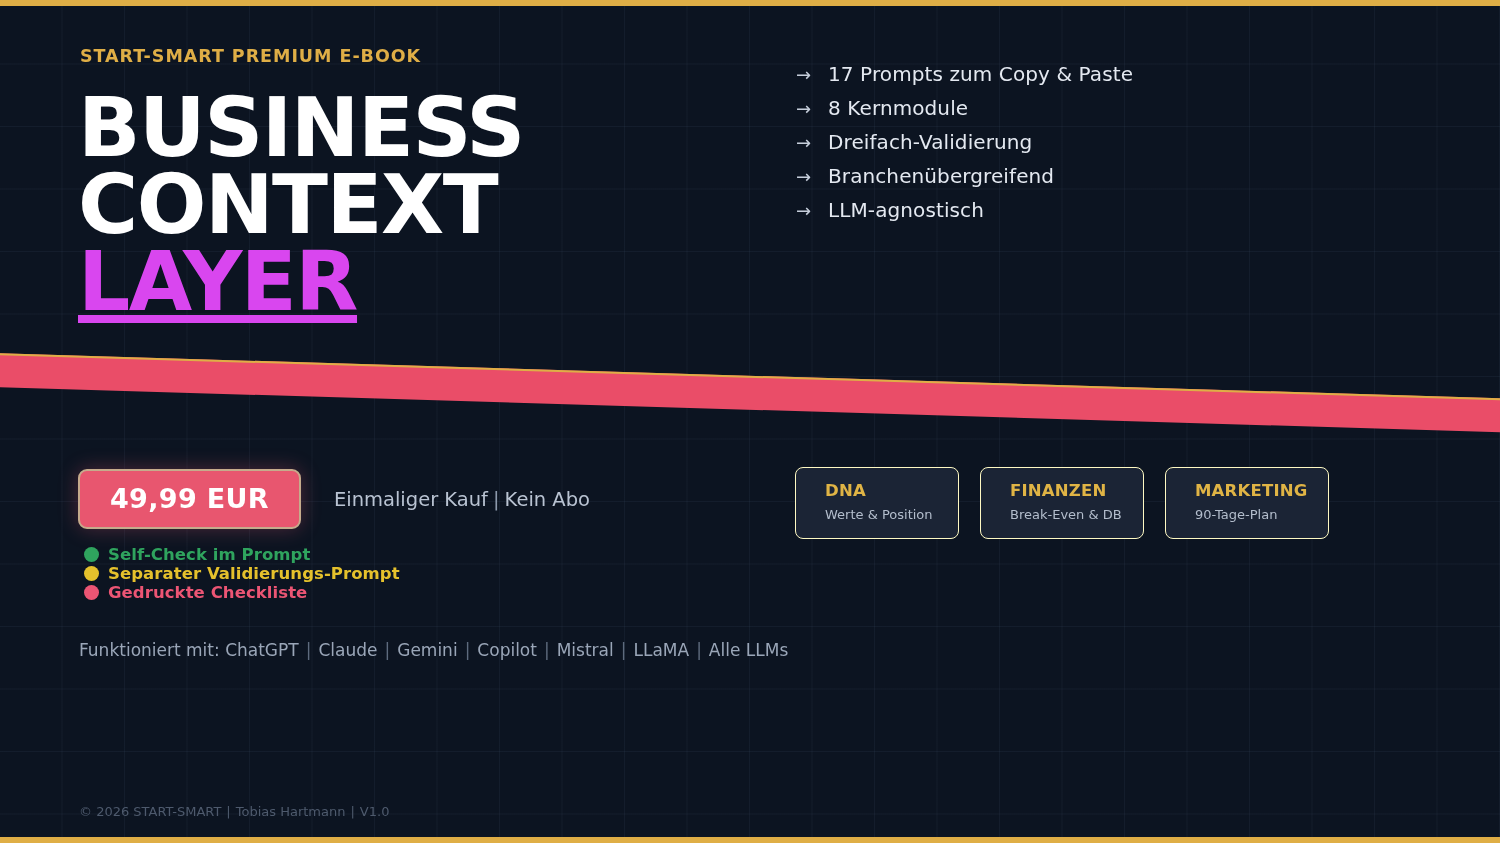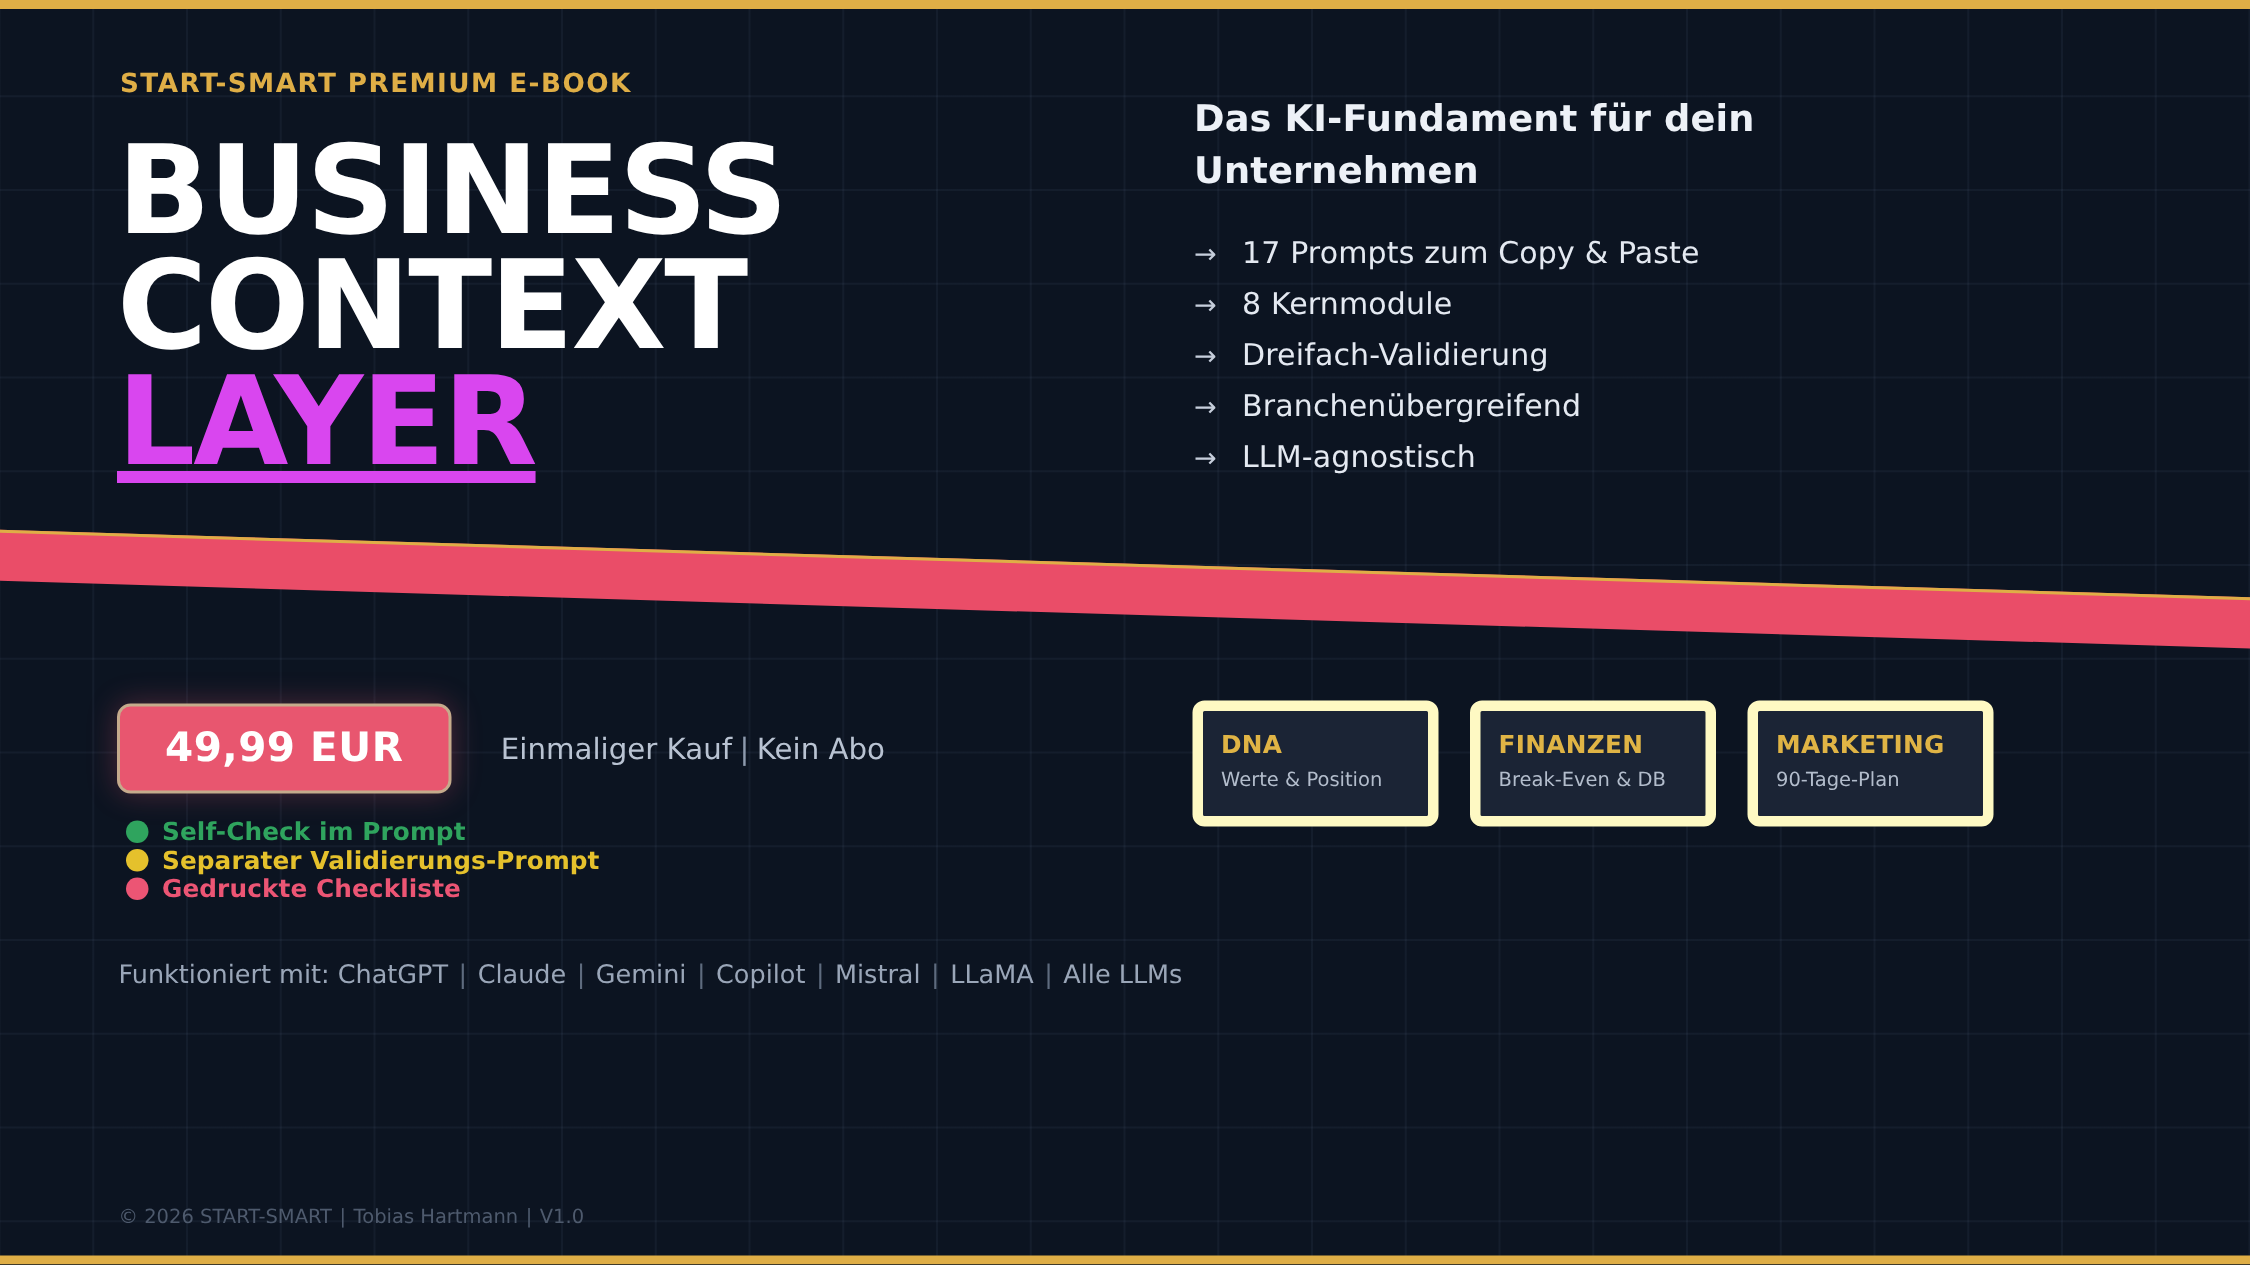--- a/index.html
+++ b/index.html
@@ -154,23 +154,23 @@
 
   
   #cards {
     left: 795px;
     top: 467px;
     display: flex;
     gap: 21px;
   }
   .card {
     background: #1b2435;
-    border: 7px solid #fef9c3;
+    border: 1px solid #fef9c3;
     border-radius: 8px;
-    padding: 13px 16px 16px 12px;
+    padding: 13px 16px 16px 29px;
     width: 164px;
     box-sizing: border-box;
   }
   .card-title {
     color: #e0b445;
     font-size: 16.5px;
     font-weight: bold;
     letter-spacing: 0.012em;
     margin-bottom: 7px;
     white-space: nowrap;
@@ -241,21 +241,20 @@
 
   <div class="layer" id="eyebrow">START-SMART PREMIUM E-BOOK</div>
 
   <div class="layer" id="headline">
     <span class="hl">BUSINESS</span>
     <span class="hl">CONTEXT</span>
     <span class="hl gold">LAYER</span>
   </div>
 
   <div class="layer" id="right-col">
-    <div id="right-title">Das KI-Fundament für dein Unternehmen</div>
 
     <div class="feature-row">
       <span class="feature-arrow">→</span>
       <span class="feature-text">17 Prompts zum Copy &amp; Paste</span>
     </div>
     <div class="feature-row">
       <span class="feature-arrow">→</span>
       <span class="feature-text">8 Kernmodule</span>
     </div>
     <div class="feature-row">

